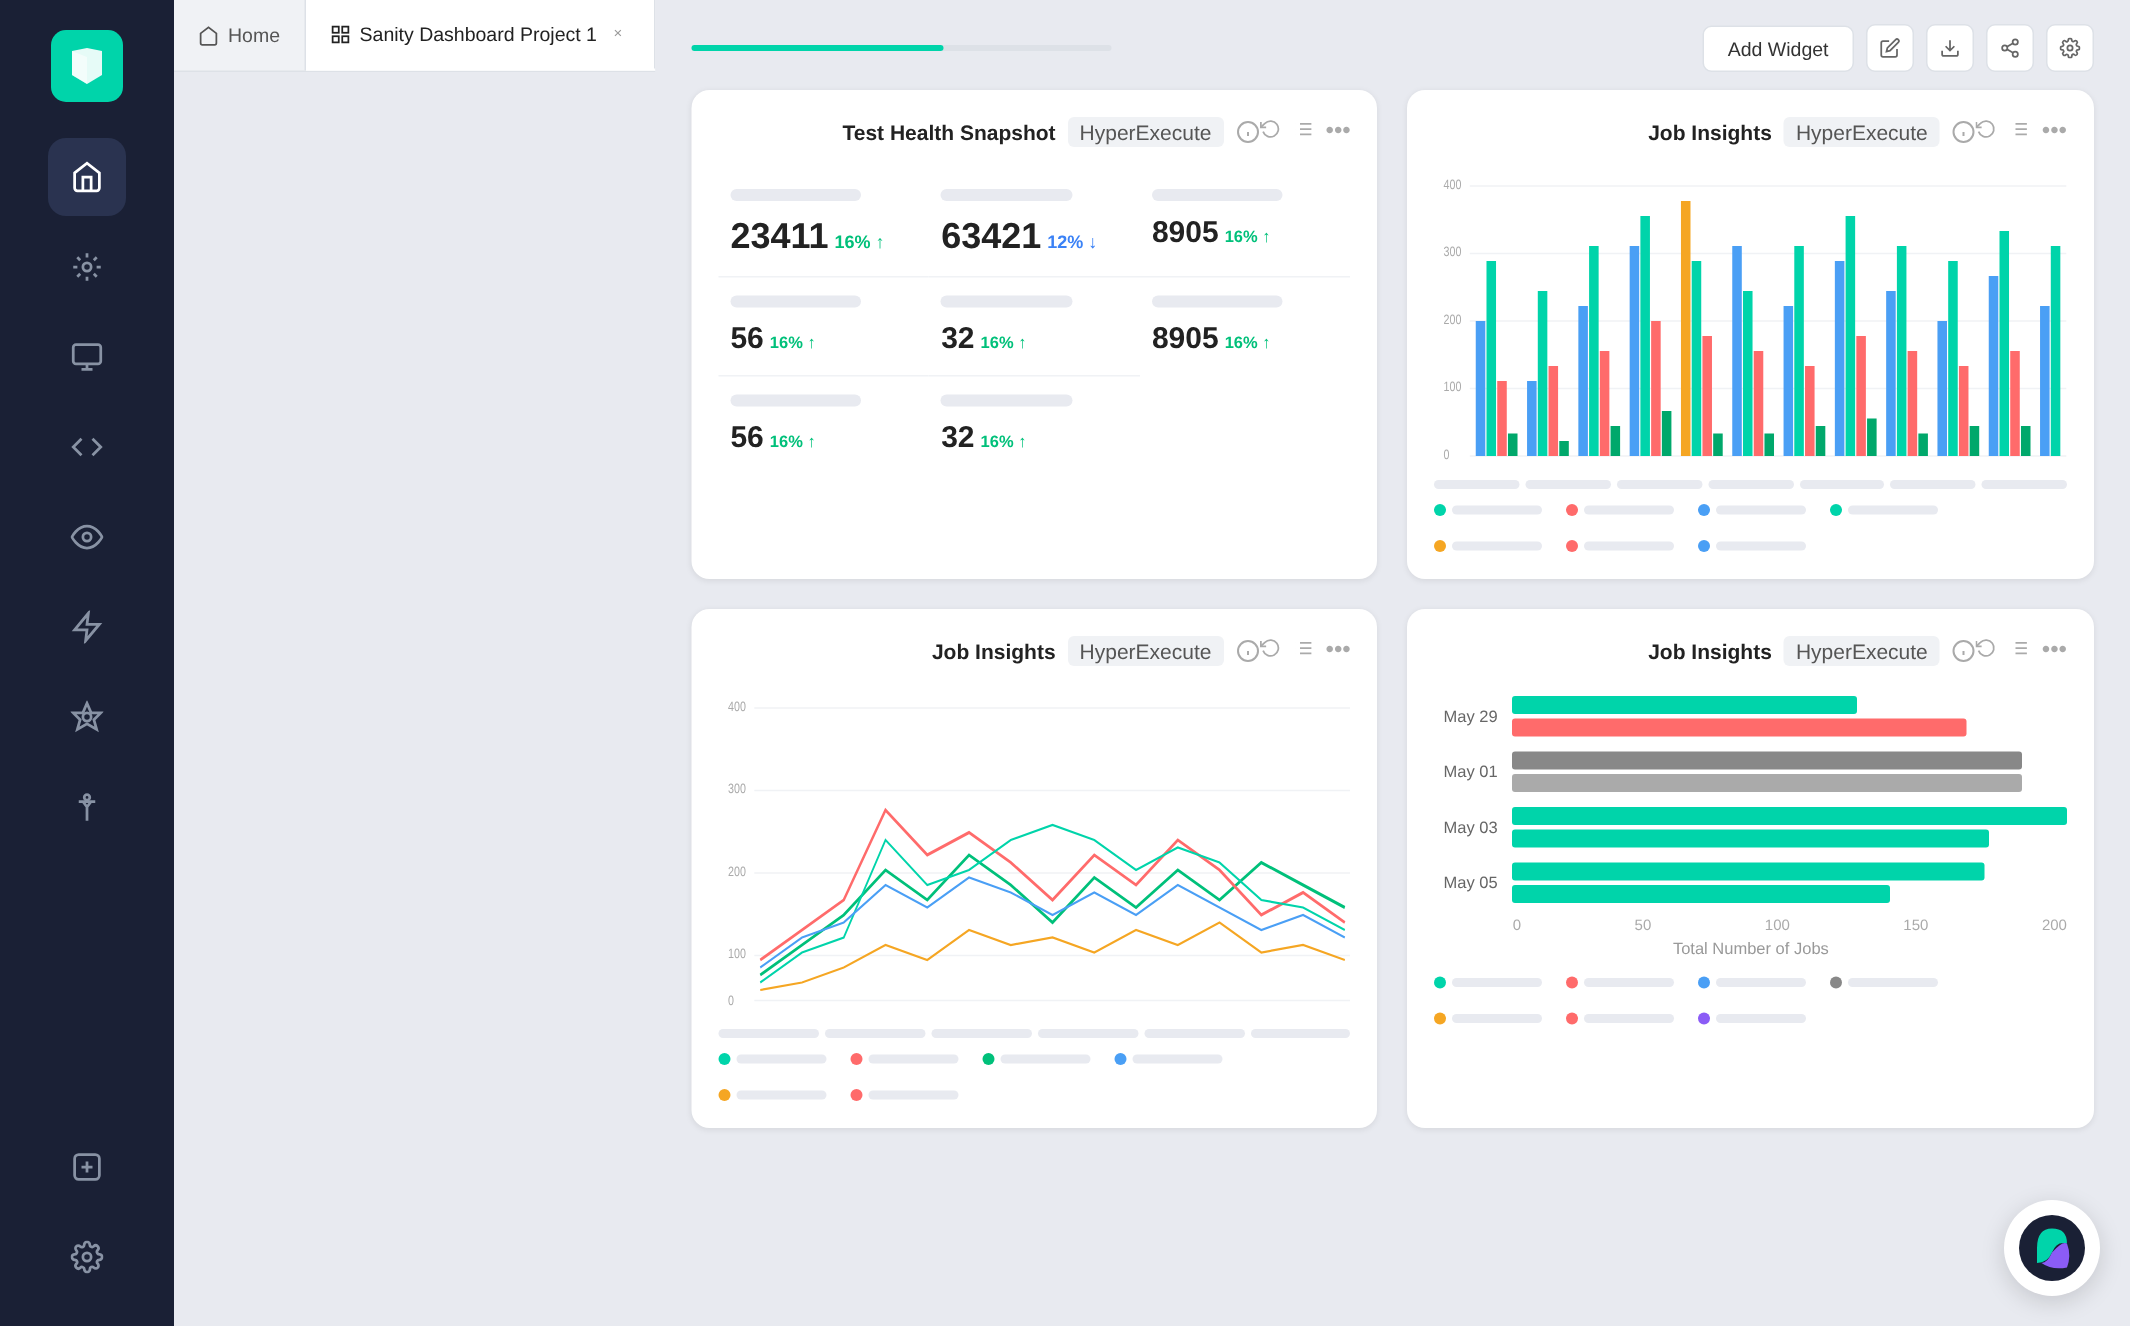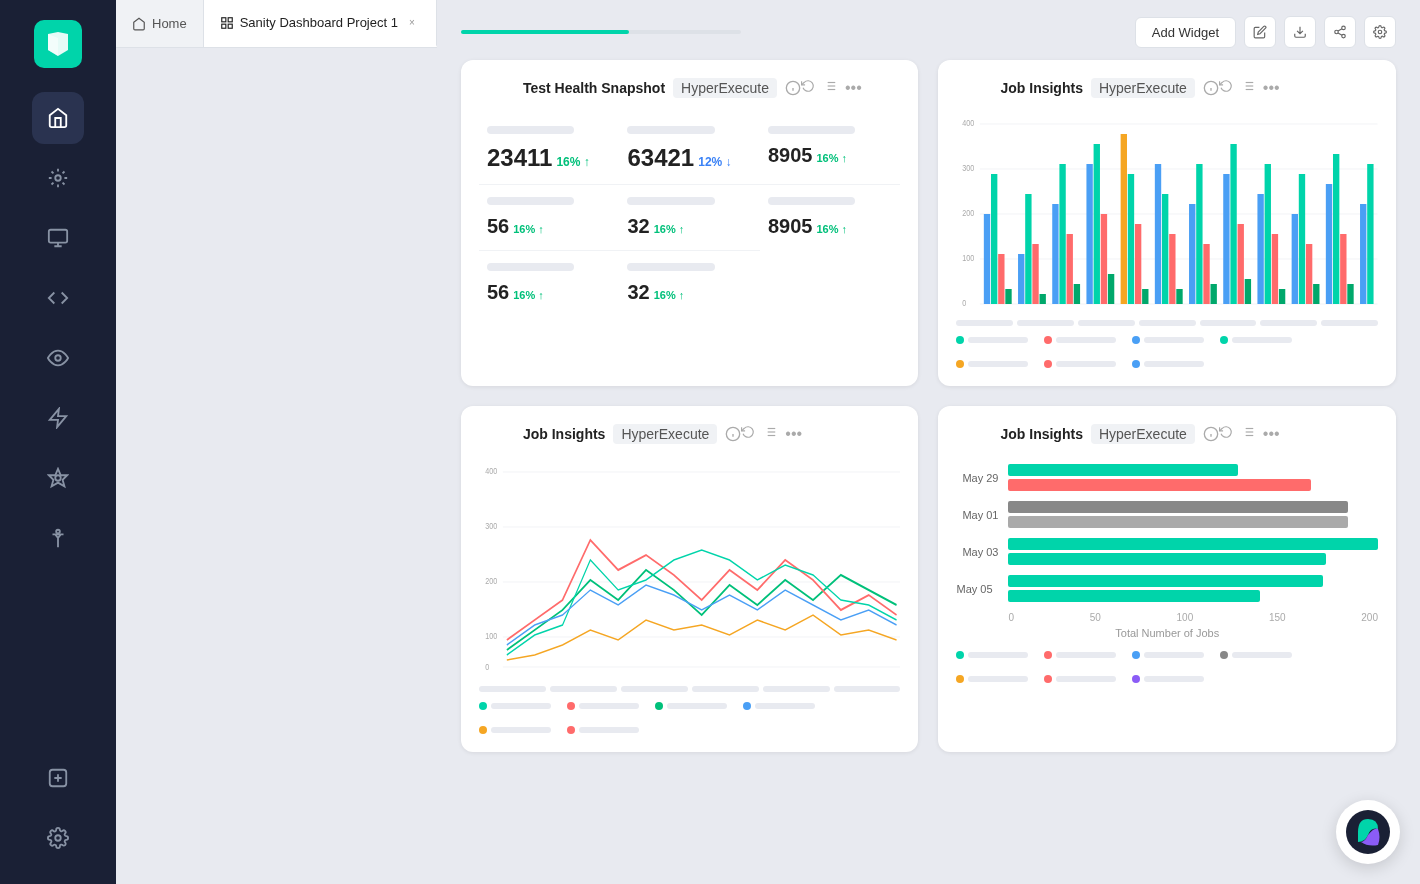--- a/index.html
+++ b/index.html
@@ -135,23 +135,22 @@
     
     .widget-card {
       background: white;
       border-radius: 12px;
       padding: 18px;
       box-shadow: 0 1px 4px rgba(0,0,0,0.08);
     }
     .widget-header {
       display: flex;
       align-items: center;
-      justify-content: flex-start;
+      justify-content: flex-end;
       margin-bottom: 16px;
-      margin-left: 44px;
     }
     .widget-title-group {
       display: flex;
       align-items: center;
       gap: 8px;
     }
     .widget-title {
       font-size: 14px;
       font-weight: 600;
       color: #222;
@@ -774,21 +773,21 @@
 
           <div style="display:flex; align-items:center; gap:10px; margin-bottom:10px;">
             <div style="width:42px; text-align:right; font-size:11px; color:#666; flex-shrink:0;">May 03</div>
             <div style="flex:1;">
               <div style="width:100%; height:12px; background:#00d4aa; border-radius:2px; margin-bottom:3px;"></div>
               <div style="width:86%; height:12px; background:#00d4aa; border-radius:2px;"></div>
             </div>
           </div>
 
           <div style="display:flex; align-items:center; gap:10px; margin-bottom:10px;">
-            <div style="width:42px; font-size:11px; color:#666; flex-shrink:0;">May 05</div>
+            <div style="width:42px; text-align:right; font-size:11px; color:#666; flex-shrink:0;">May 05</div>
             <div style="flex:1;">
               <div style="width:85%; height:12px; background:#00d4aa; border-radius:2px; margin-bottom:3px;"></div>
               <div style="width:68%; height:12px; background:#00d4aa; border-radius:2px;"></div>
             </div>
           </div>
 
           <div style="display:flex; justify-content:space-between; padding-left:52px; font-size:10px; color:#aaa; margin-top:4px;">
             <span>0</span>
             <span>50</span>
             <span>100</span>

